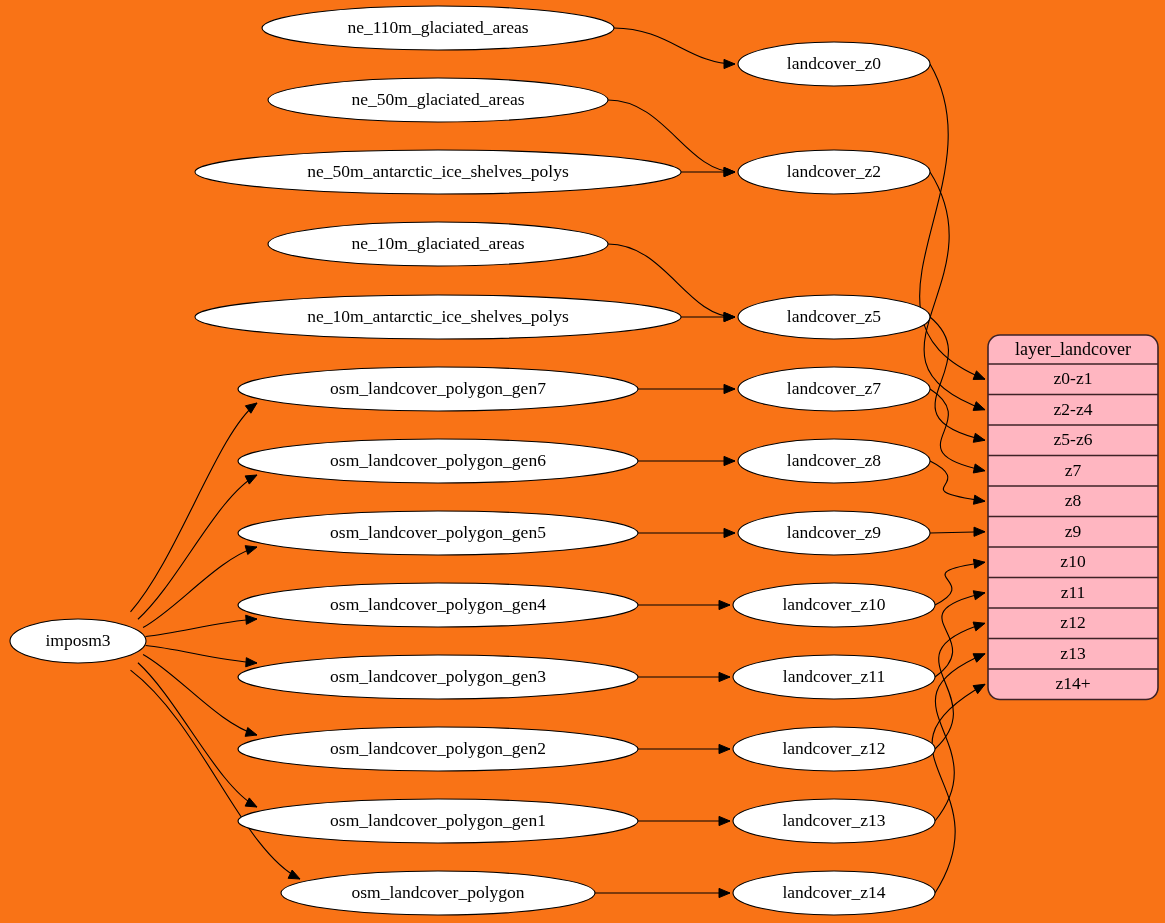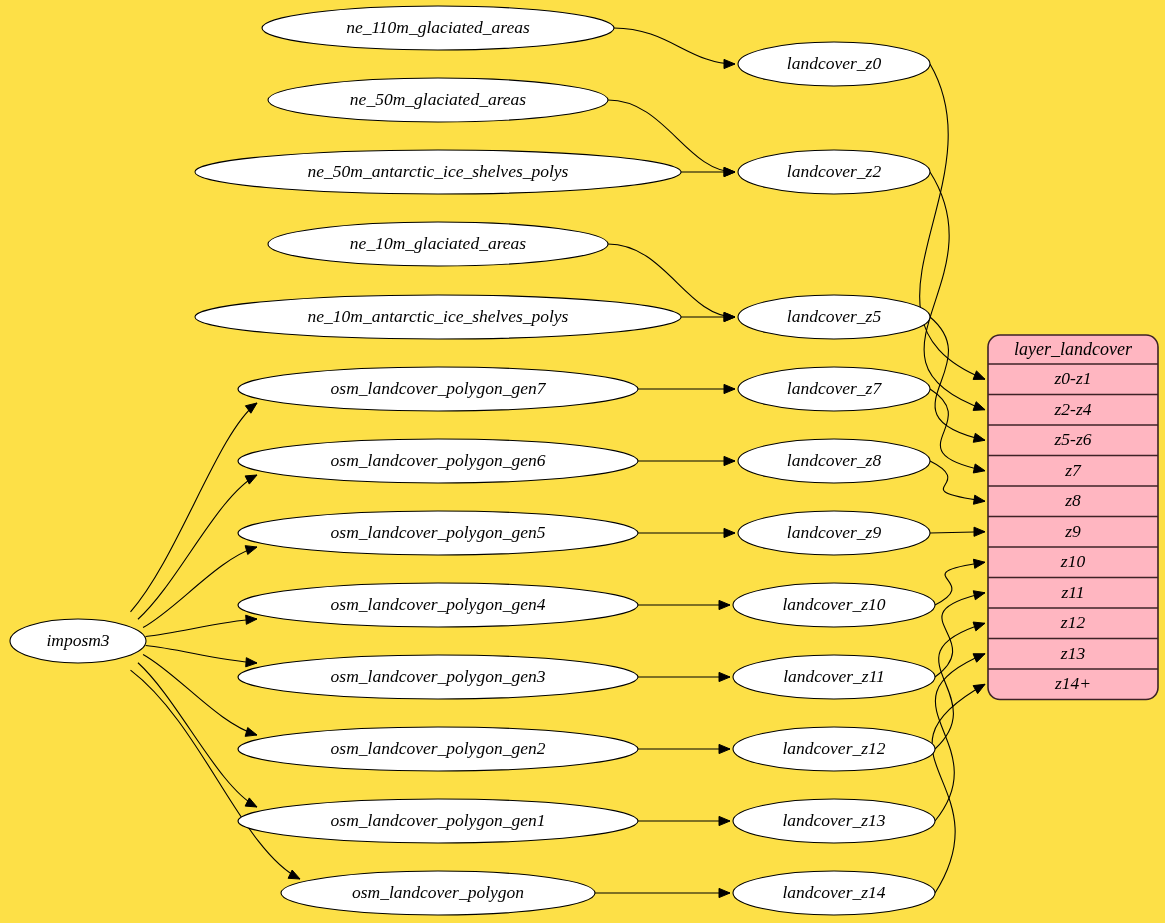--- a/index.html
+++ b/index.html
@@ -1,17 +1,17 @@
 <!DOCTYPE html>
 <html><head>
 <meta charset="utf-8">
 <style>
   html,body{margin:0;padding:0;background:#ffffff;}
-  #canvas{position:relative;width:1165px;height:923px;background:#fde047;
-          font-family:"Liberation Serif", serif;font-style:italic;}
+  #canvas{position:relative;width:1165px;height:923px;background:#f97316;
+          font-family:"Liberation Serif", serif;}
   svg#graph{position:absolute;left:0;top:0;width:1165px;height:923px;overflow:visible;}
   .ell{fill:#ffffff;stroke:#000000;stroke-width:1.1;}
   .edge{fill:none;stroke:#000000;stroke-width:1.1;}
   .arrow{fill:#000000;stroke:#000000;stroke-width:1;}
   .nlabel{font-family:"Liberation Serif", serif;font-size:17.5px;fill:#000000;
           text-anchor:middle;dominant-baseline:middle;white-space:pre;}
   .tblcell{fill:#ffb6c1;stroke:#3d2226;stroke-width:1.6;}
   .tbltext{font-family:"Liberation Serif", serif;font-size:17.5px;fill:#000000;
            text-anchor:middle;dominant-baseline:middle;}
   .tblhdr{font-family:"Liberation Serif", serif;font-size:18px;fill:#000000;

